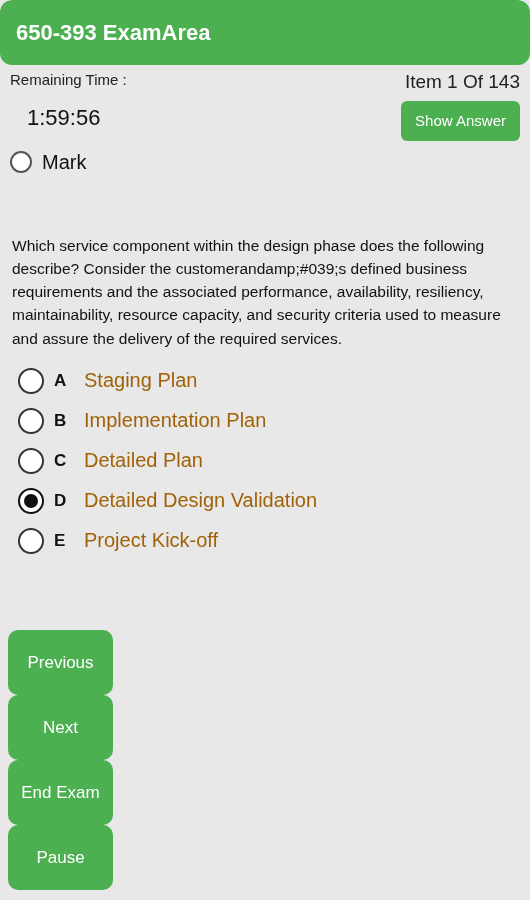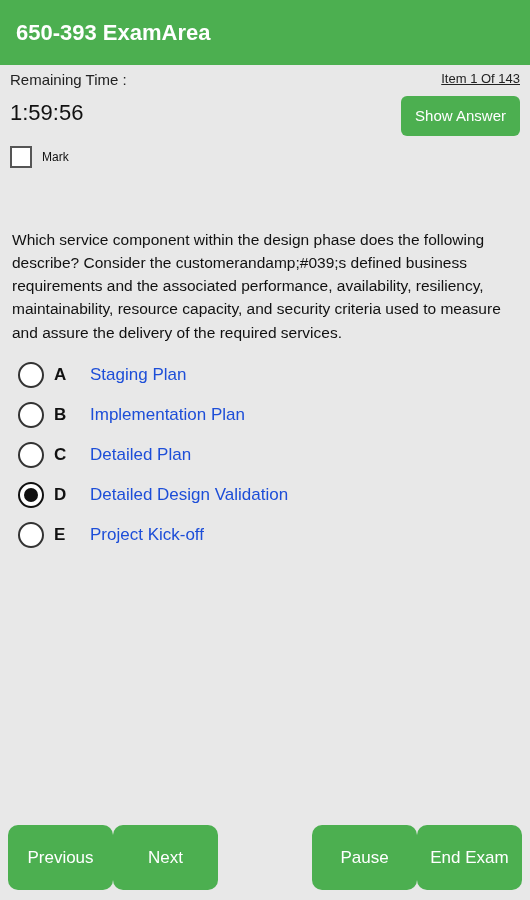--- a/index.html
+++ b/index.html
@@ -1,15 +1,15 @@
 <!DOCTYPE html>
 <html><head>
   <meta charset="utf-8">
   <style>
-    * { box-sizing: border-box; margin: 0; padding: 0; }
+    * { box-sizing: border-box; margin: 0; padding: 0; border-radius: 12px; }
     body {
       width: 530px;
       height: 900px;
       font-family: Arial, sans-serif;
       background-color: #e8e8e8;
       display: flex;
       flex-direction: column;
       overflow: hidden;
     }
 
@@ -32,32 +32,32 @@
       display: flex;
       justify-content: space-between;
       padding: 6px 10px 4px 10px;
       background-color: #e8e8e8;
     }
     #remaining-label {
       font-size: 15px;
       color: #222;
     }
     #item-label {
-      font-size: 13px;
+      font-size: 19px;
       color: #222;
-      text-decoration: underline;
     }
 
     
     #timer-row {
       display: flex;
       justify-content: space-between;
       align-items: flex-start;
       padding: 4px 10px 6px 10px;
       background-color: #e8e8e8;
+      margin-left: 17px;
     }
     #timer {
       font-size: 22px;
       color: #111;
       font-weight: normal;
       padding-top: 4px;
     }
     #show-answer-btn {
       background-color: #4caf50;
       color: white;
@@ -80,21 +80,21 @@
     }
     #mark-checkbox {
       width: 22px;
       height: 22px;
       border: 2px solid #555;
       background: white;
       display: inline-block;
       flex-shrink: 0;
     }
     #mark-label {
-      font-size: 12px;
+      font-size: 20px;
       color: #111;
     }
 
     
     #question-area {
       flex: 1;
       overflow-y: auto;
       padding: 10px 12px 6px 12px;
       background-color: #e8e8e8;
     }
@@ -136,33 +136,33 @@
       background-color: #111;
     }
     .option-letter {
       font-size: 17px;
       color: #111;
       font-weight: bold;
       width: 20px;
       flex-shrink: 0;
     }
     .option-text {
-      font-size: 17px;
-      color: #1d4ed8;
-      margin-left: 6px;
+      font-size: 20px;
+      color: #a16207;
     }
 
     
     #bottom-nav {
       display: flex;
       justify-content: space-between;
       align-items: flex-start;
       padding: 10px 8px;
       background-color: #e8e8e8;
       min-height: 85px;
+      flex-direction: column;
     }
     .nav-btn {
       background-color: #4caf50;
       color: white;
       border: none;
       border-radius: 10px;
       font-size: 17px;
       cursor: pointer;
       width: 105px;
       height: 65px;
@@ -227,15 +227,15 @@
         <span class="option-letter">E</span>
         <span class="option-text">Project Kick-off</span>
       </div>
     </div>
 </div>
 
 <div id="bottom-nav">
   <button class="nav-btn">Previous</button>
   <button class="nav-btn">Next</button>
   <div class="nav-spacer"></div>
+  <button class="nav-btn">End Exam</button>
   <button class="nav-btn">Pause</button>
-  <button class="nav-btn">End Exam</button>
 </div>
 
 </body></html>

